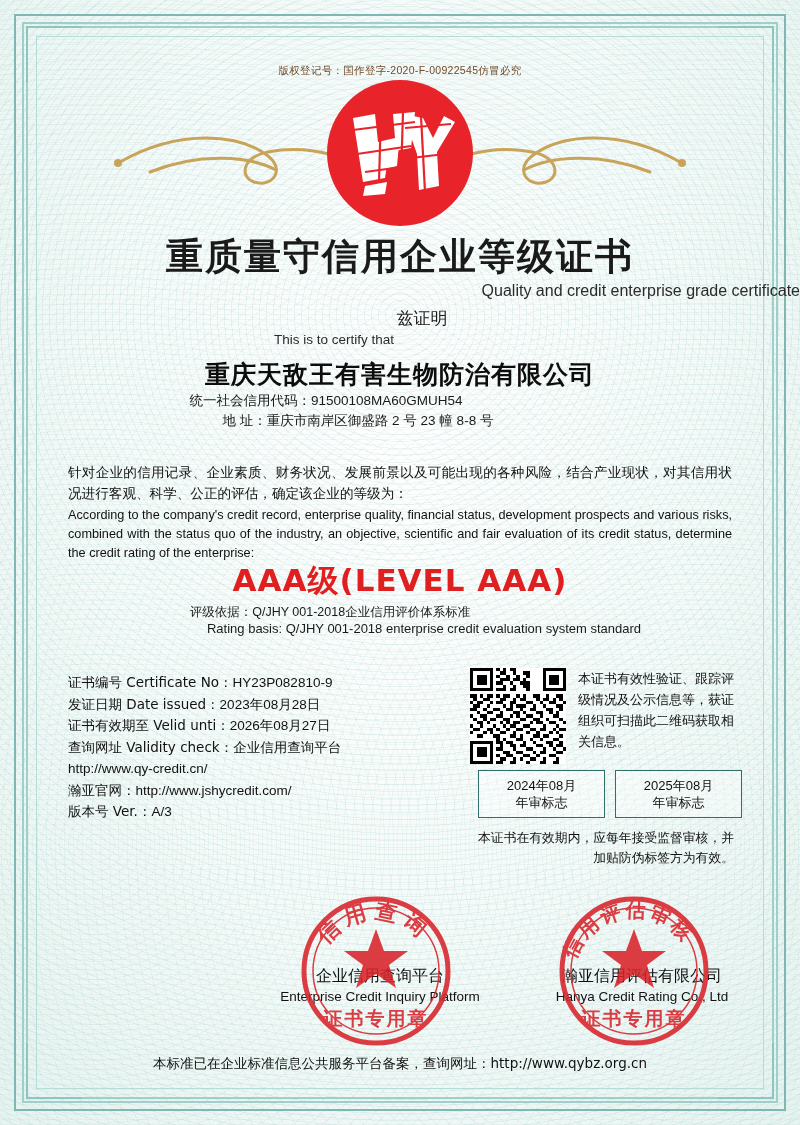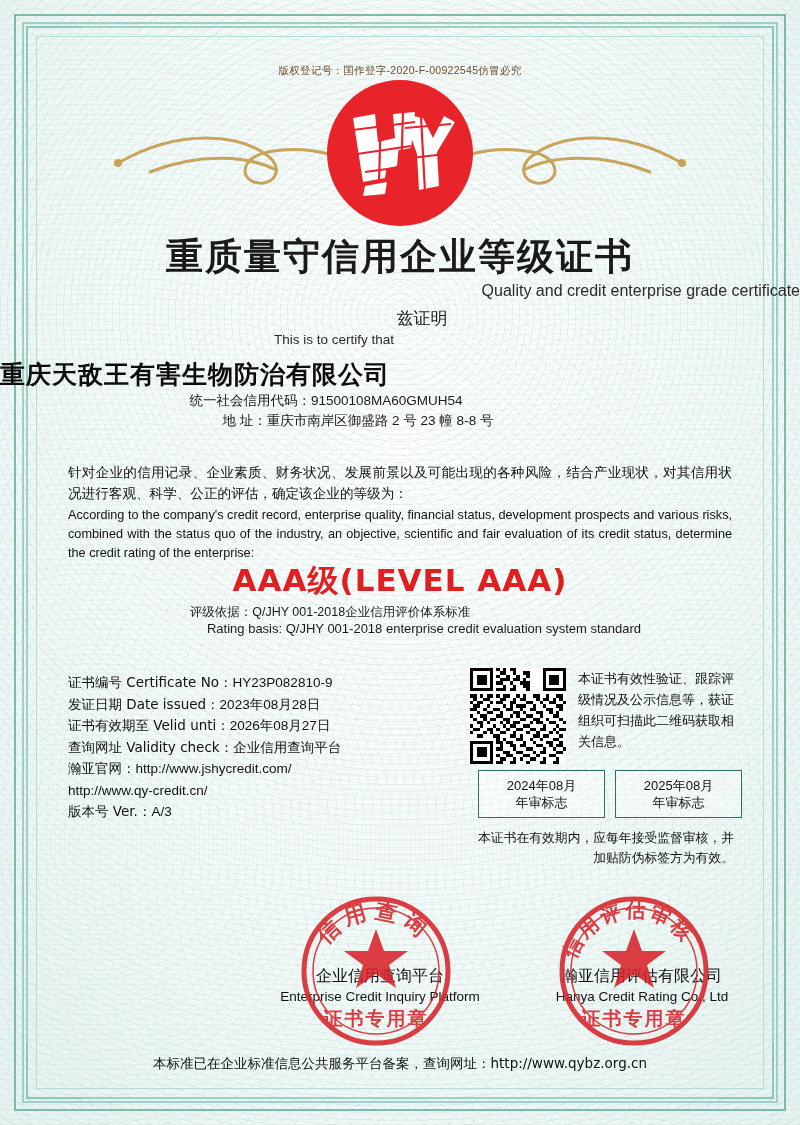--- a/index.html
+++ b/index.html
@@ -78,21 +78,21 @@
   }
   .certify-cn{
     position:absolute;top:307px;left:0;width:800px;text-align:center;
     font-size:17px;color:#1a1a1a;font-family:"DejaVu Sans", sans-serif;padding-left:22px;
   }
   .certify-en{
     position:absolute;top:332px;left:0;width:668px;text-align:center;
     font-size:13.5px;color:#2b2b2b;
   }
   .company{
-    position:absolute;top:358px;left:0;width:800px;text-align:left;
+    position:absolute;top:358px;left:0;width:800px;text-align:center;
     font-size:25px;font-weight:bold;color:#0d0d0d;letter-spacing:1px;
     font-family:"DejaVu Sans", sans-serif;
   }
   .credit-code{
     position:absolute;top:392px;left:0;width:652px;text-align:center;
     font-size:13.5px;color:#1a1a1a;
   }
   .address{
     position:absolute;top:412px;left:0;width:716px;text-align:center;
     font-size:13.5px;color:#1a1a1a;
@@ -253,24 +253,24 @@
       </div>
       <div class="row">
         <span class="lbl">发证日期 Date issued：</span><span>2023年08月28日</span>
       </div>
       <div class="row">
         <span class="lbl">证书有效期至 Velid unti：</span><span>2026年08月27日</span>
       </div>
       <div class="row">
         <span class="lbl">查询网址 Validity check：</span><span>企业信用查询平台</span>
       </div>
+      <div class="row">http://www.qy-credit.cn/</div>
       <div class="row">
         <span class="lbl">瀚亚官网：</span><span>http://www.jshycredit.com/</span>
       </div>
-      <div class="row">http://www.qy-credit.cn/</div>
       <div class="row">
         <span class="lbl">版本号 Ver.：</span><span>A/3</span>
       </div>
     </div>
 
     <div class="qr">
       <svg width="96" height="96" viewBox="0 0 29 29" shape-rendering="crispEdges">
         <rect width="29" height="29" fill="#ffffff"></rect>
         <g fill="#000000">
           <rect x="0" y="0" width="7" height="1"></rect>

